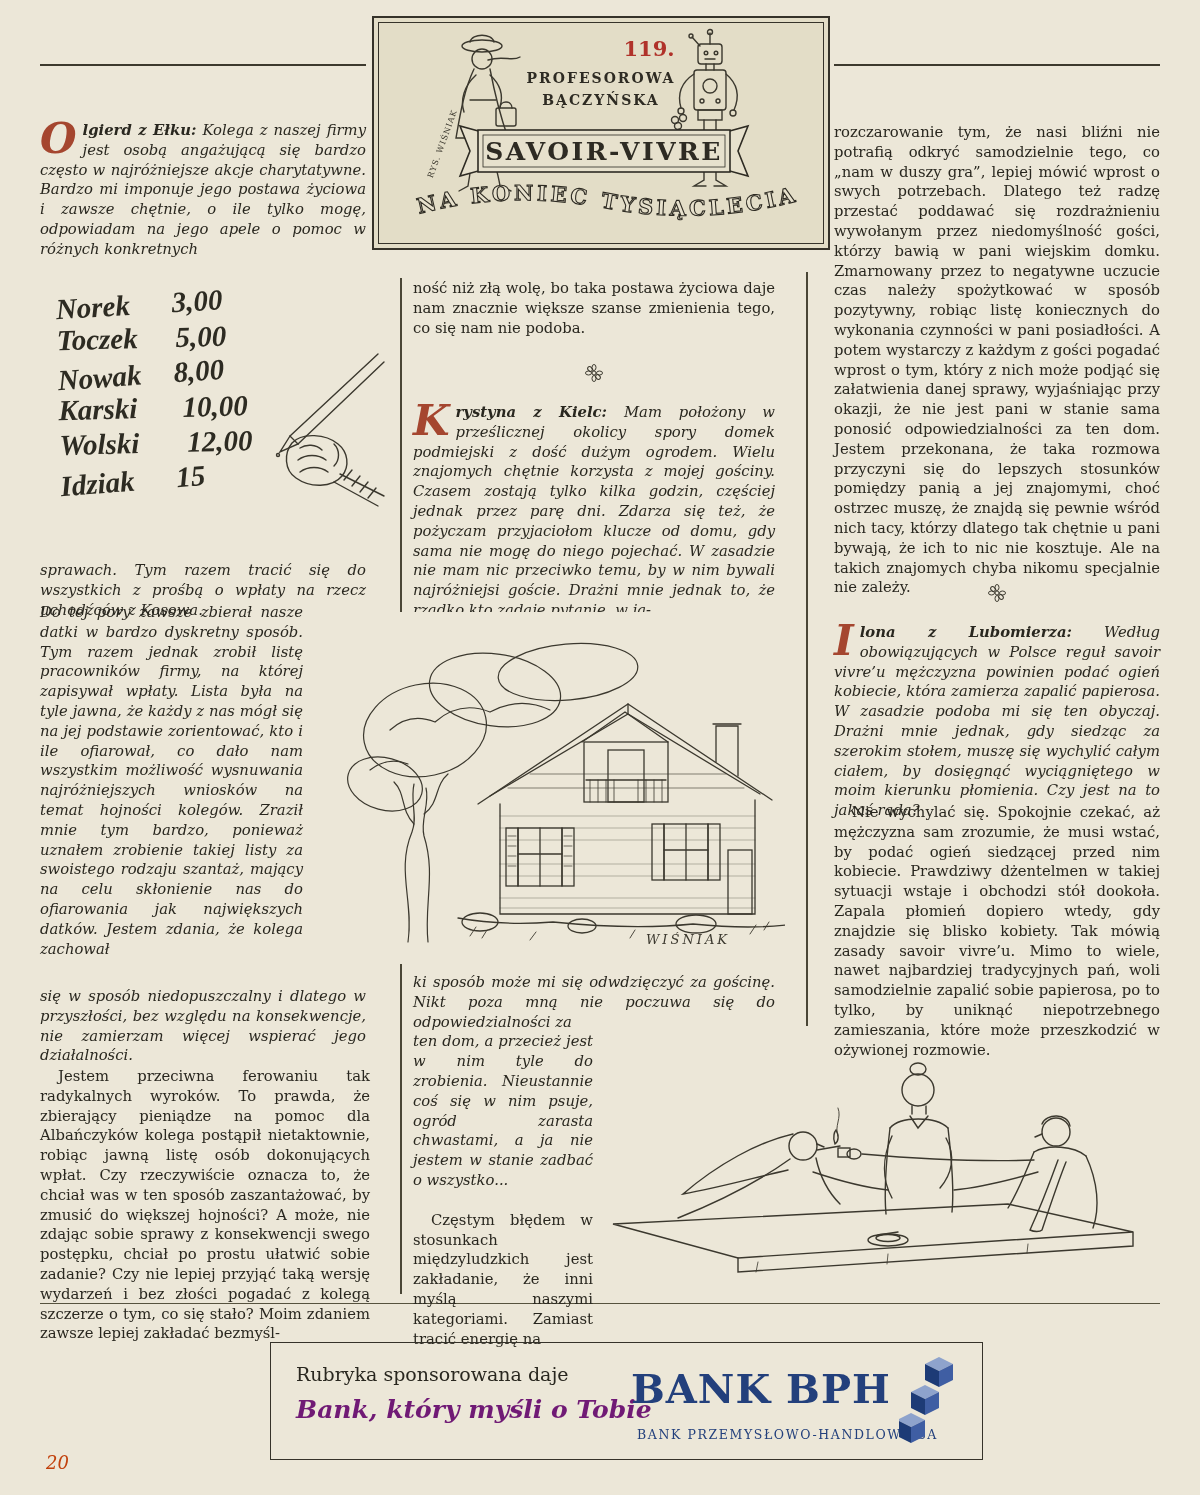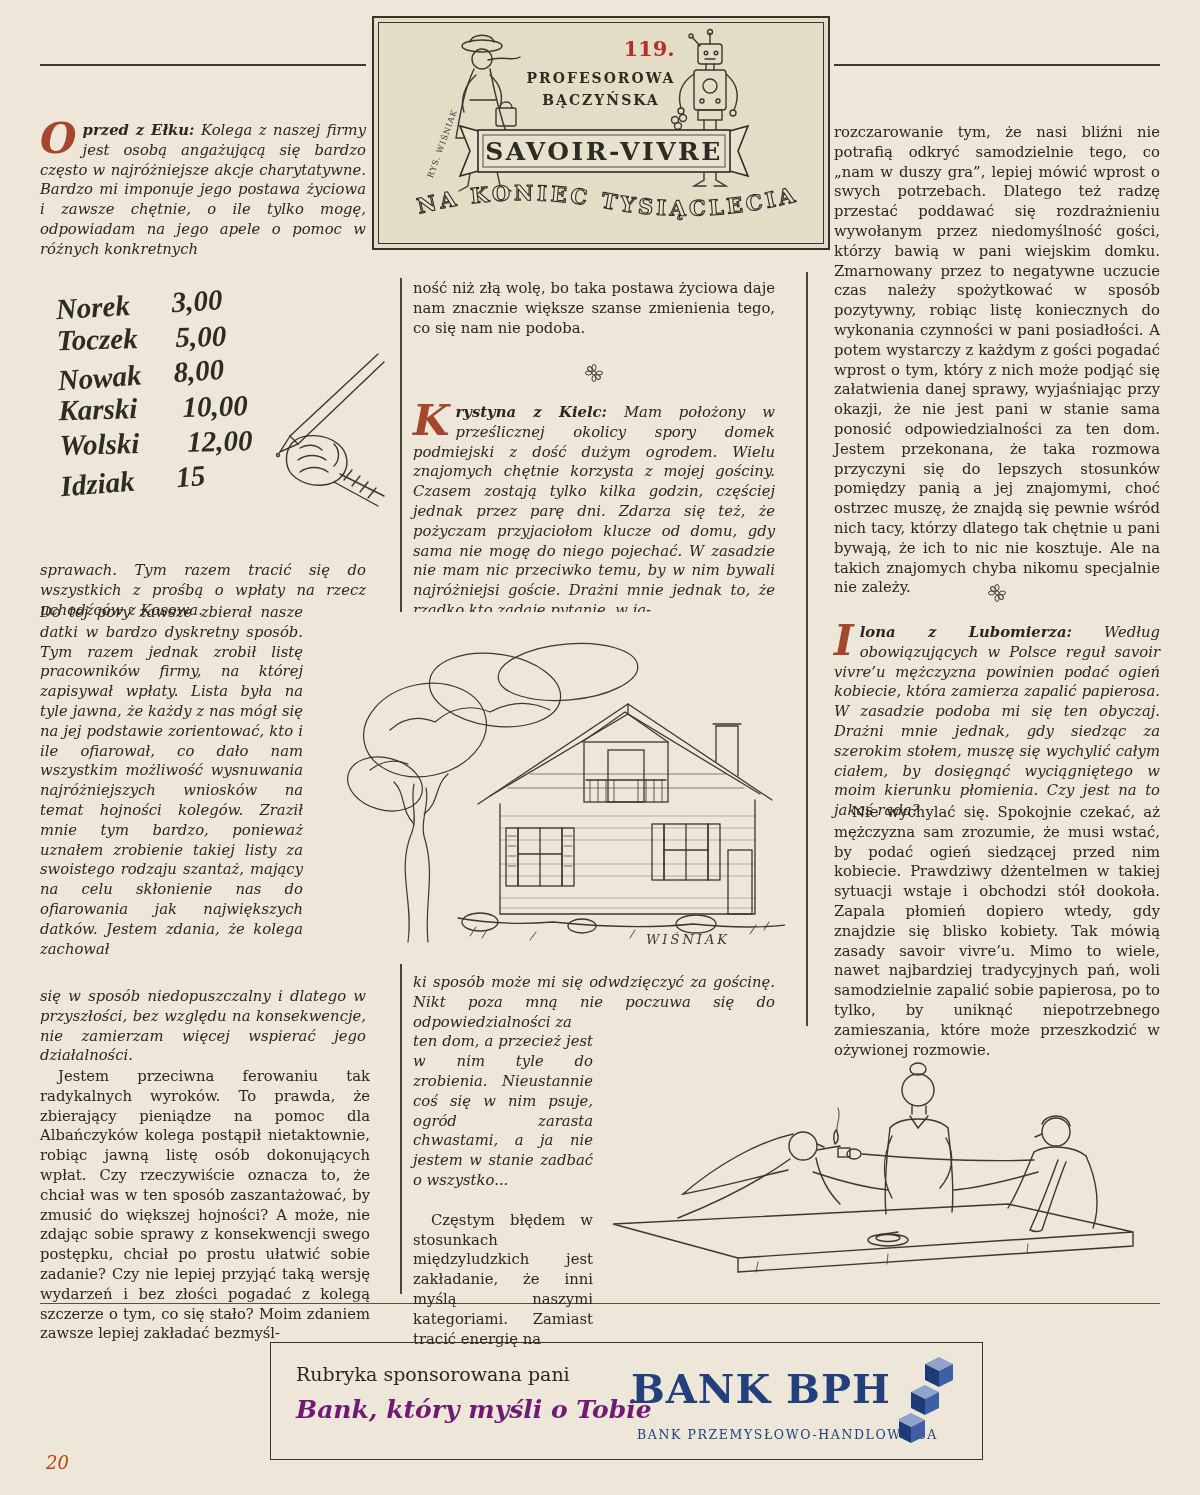--- a/index.html
+++ b/index.html
@@ -121,21 +121,21 @@
       <defs>
           <path id="wavepath" d="M10,36 Q100,12 195,30 T 385,24" fill="none"></path>
         </defs>
       <text font-size="21" font-weight="bold" letter-spacing="3.5" fill="#e7e1cd" stroke="#2e2b23" stroke-width="1.1">
         <textPath href="#wavepath">NA KONIEC TYSIĄCLECIA</textPath>
       </text>
     </svg>
   </div>
 
   <div class="abs body-text italic" style="left:40px;top:120px;width:326px">
-    <p><span class="dropcap">O</span><span class="lname">przed z Ełku:</span><span> Kolega z naszej firmy jest osobą angażującą się bardzo często w najróżniejsze akcje charytatywne. Bardzo mi imponuje jego postawa życiowa i zawsze chętnie, o ile tylko mogę, odpowiadam na jego apele o pomoc w różnych konkretnych</span></p>
+    <p><span class="dropcap">O</span><span class="lname">lgierd z Ełku:</span><span> Kolega z naszej firmy jest osobą angażującą się bardzo często w najróżniejsze akcje charytatywne. Bardzo mi imponuje jego postawa życiowa i zawsze chętnie, o ile tylko mogę, odpowiadam na jego apele o pomoc w różnych konkretnych</span></p>
   </div>
 
   <div class="donlist">
     <div class="don-row">
         <span class="don-name">Norek</span>
         <span class="don-amt">3,00</span>
       </div>
     <div class="don-row">
         <span class="don-name">Toczek</span>
         <span class="don-amt">5,00</span>
@@ -343,21 +343,21 @@
       <path d="M446,128 C390,130 320,126 274,122"></path>
       <path d="M450,140 C415,150 388,156 366,158"></path>
       <ellipse cx="266" cy="122" rx="7" ry="5"></ellipse>
       <rect x="250" y="116" width="12" height="9"></rect>
       <path d="M247,112 C244,105 247,99 248,98 C251,103 251,109 247,112 Z"></path>
       <path d="M470,128 C462,150 452,176 442,198 C446,200 452,200 454,198 C462,174 470,150 478,130"></path>
     </g>
   </svg>
 
   <div class="sponsor">
-    <div class="sp1">Rubryka sponsorowana pani</div>
+    <div class="sp1">Rubryka sponsorowana daje</div>
     <div class="sp2">Bank, który myśli o Tobie</div>
     <div class="bankname">BANK BPH</div>
     <div class="banksub">BANK PRZEMYSŁOWO-HANDLOWY SA</div>
     <svg class="abs" style="left:628px;top:12px" width="72" height="92" viewBox="0 0 72 92">
       <g stroke="none">
 
         <path d="M40,2 L54,9 L40,16 L26,9 Z" fill="#8ea3cc"></path>
         <path d="M26,9 L40,16 L40,32 L26,25 Z" fill="#1d3b76"></path>
         <path d="M54,9 L40,16 L40,32 L54,25 Z" fill="#3f5ea3"></path>
 

